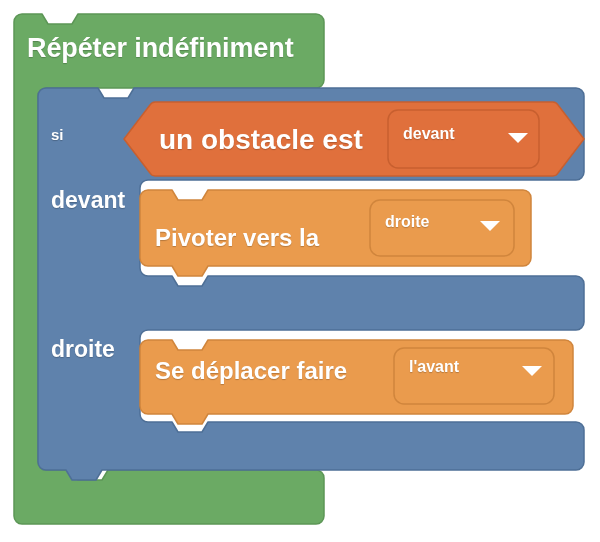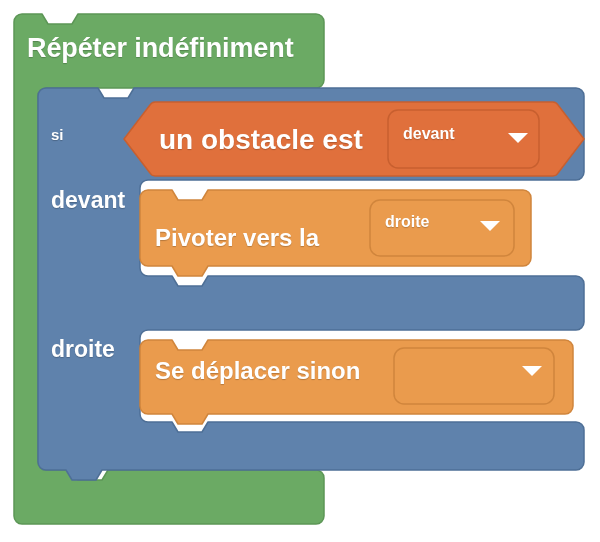--- a/index.html
+++ b/index.html
@@ -195,17 +195,18 @@
   <div class="blk-label lbl-cond">un obstacle est</div>
 
   <div class="dd-text dd-devant">devant</div>
   <div class="caret caret-devant"></div>
 
   <div class="blk-label lbl-pivoter">Pivoter vers  la</div>
 
   <div class="dd-text dd-droite">droite</div>
   <div class="caret caret-droite"></div>
 
-  <div class="blk-label lbl-deplacer">Se déplacer sinon</div>
-
+  <div class="blk-label lbl-deplacer">Se déplacer faire</div>
+
+  <div class="dd-text dd-avant">l'avant</div>
   <div class="caret caret-avant"></div>
 
 </div>
 
 </body></html>

